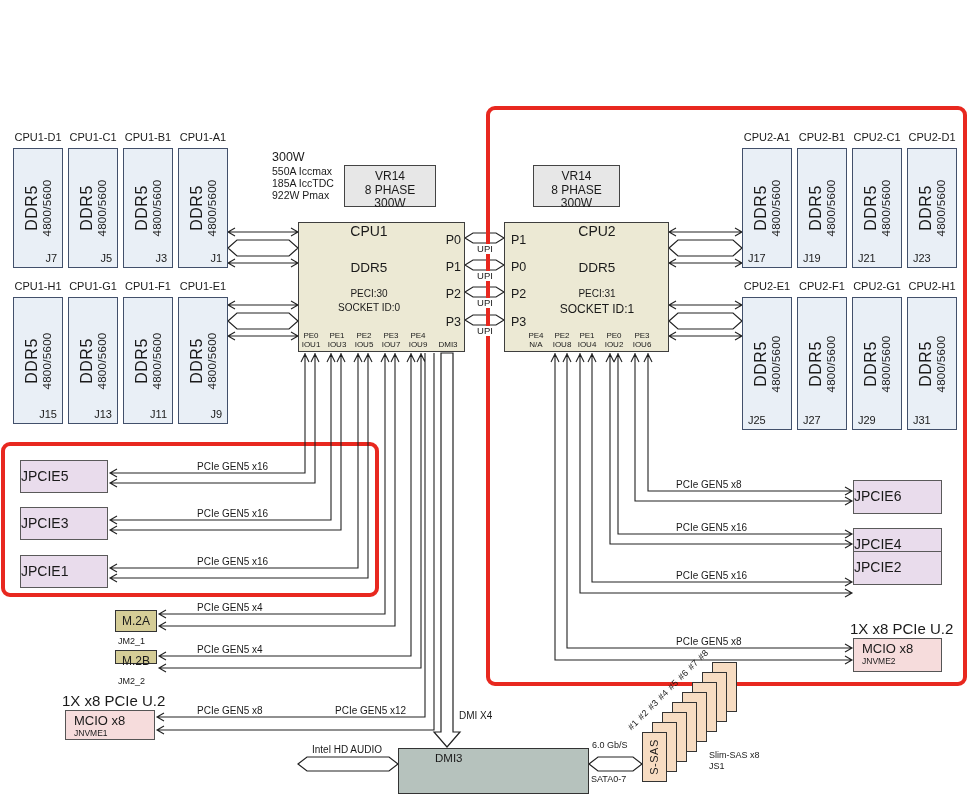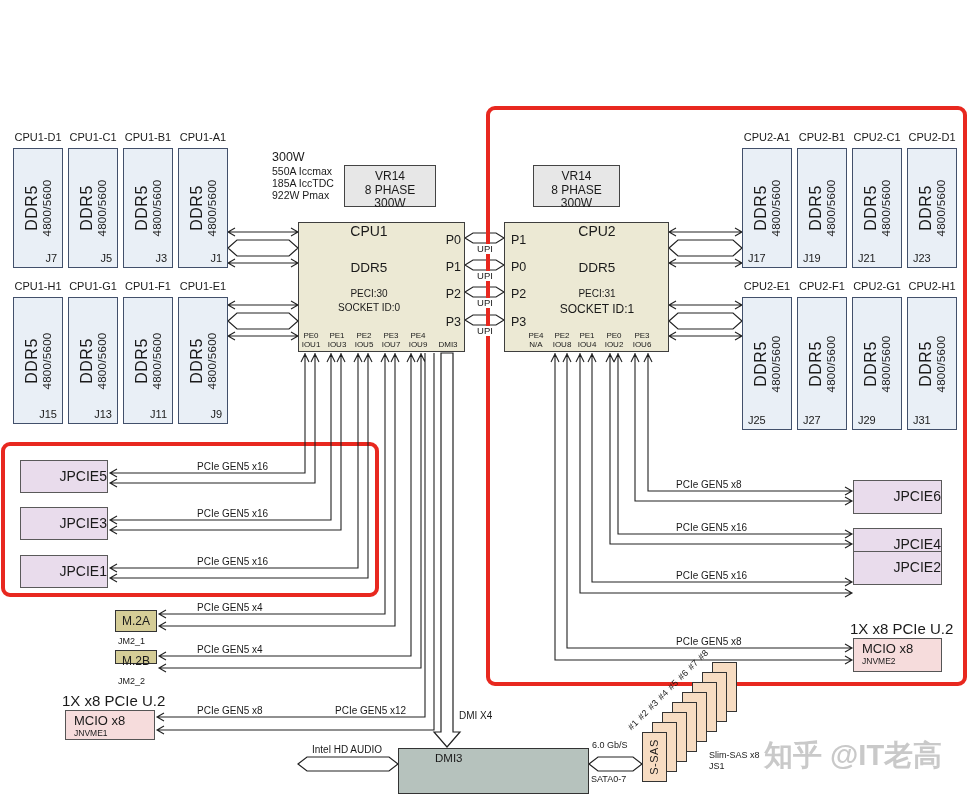--- a/index.html
+++ b/index.html
@@ -14,21 +14,21 @@
   .dimm{background:#e9eff6;border-color:#42506b}
   .rot{position:absolute;left:50%;top:50%;width:110px;
        transform:translate(-50%,-50%) rotate(-90deg);text-align:center;line-height:1.05}
   .d1{font-size:16px;letter-spacing:.5px}
   .d2{font-size:11.5px;letter-spacing:.3px}
   .jl{position:absolute;bottom:3px;font-size:11px}
   .jr{right:5px}.jlf{left:5px}
   .cpu{background:#ece9d4}
   .pp{position:absolute;font-size:12.5px}
   .bp{position:absolute;bottom:2px;width:34px;text-align:center;font-size:8px;line-height:1.15}
-  .pcie{background:#e9dcec;border-color:#5a5a5a;font-size:14px;text-align:right}
+  .pcie{background:#e9dcec;border-color:#5a5a5a;font-size:14px;text-align:left}
   .m2{background:#d5cd97;border-color:#333;font-size:12px;text-align:center;line-height:20px}
   .mcio{background:#f6dcdc;border-color:#555;padding:2px 0 0 8px}
   .lab{position:absolute;font-size:10px;white-space:nowrap}
   .lab9{position:absolute;font-size:9px;white-space:nowrap}
   .upi{position:absolute;width:26px;text-align:center;font-size:9.5px;background:#fff;line-height:10px}
   .vr{position:absolute;background:#e7e7e7;border:1.2px solid #444;
       font-size:12px;text-align:center;line-height:13.5px;padding-top:4px}
   .sas{position:absolute;width:25px;height:50px;background:#f7dcc2;border:1.2px solid #333}
   .tag{position:absolute;font-size:9px;transform:rotate(-45deg);white-space:nowrap}
 </style>
@@ -86,21 +86,20 @@
       M592 353 V582 H851 M845 578 L852 582 L845 586
       M580 353 V593 H851 M845 589 L852 593 L845 597
       M567 353 V648 H851 M845 644 L852 648 L845 652
       M555 353 V660 H851 M845 656 L852 660 L845 664
       M551 362 L555 354 L559 362 M563 362 L567 354 L571 362
       M576 362 L580 354 L584 362 M588 362 L592 354 L596 362
       M606 362 L610 354 L614 362 M614 362 L618 354 L622 362
       M631 362 L635 354 L639 362 M644 362 L648 354 L652 362"></path>
   </svg>
 
-  <div class="a nw" style="left:764px;top:736px;font-size:29px;font-weight:bold;color:#c9c9c9">知乎 @IT老高</div>
 
   <div class="a" style="left:272px;top:151px;line-height:12px">
     <div style="font-size:12.5px;margin-bottom:2px">300W</div>
     <div style="font-size:10.5px">550A Iccmax</div>
     <div style="font-size:10.5px">185A IccTDC</div>
     <div style="font-size:10.5px">922W Pmax</div>
   </div>
   <div class="vr" style="left:344px;top:165px;width:92px;height:42px">
     <div>VR14</div>
     <div>8 PHASE</div>

